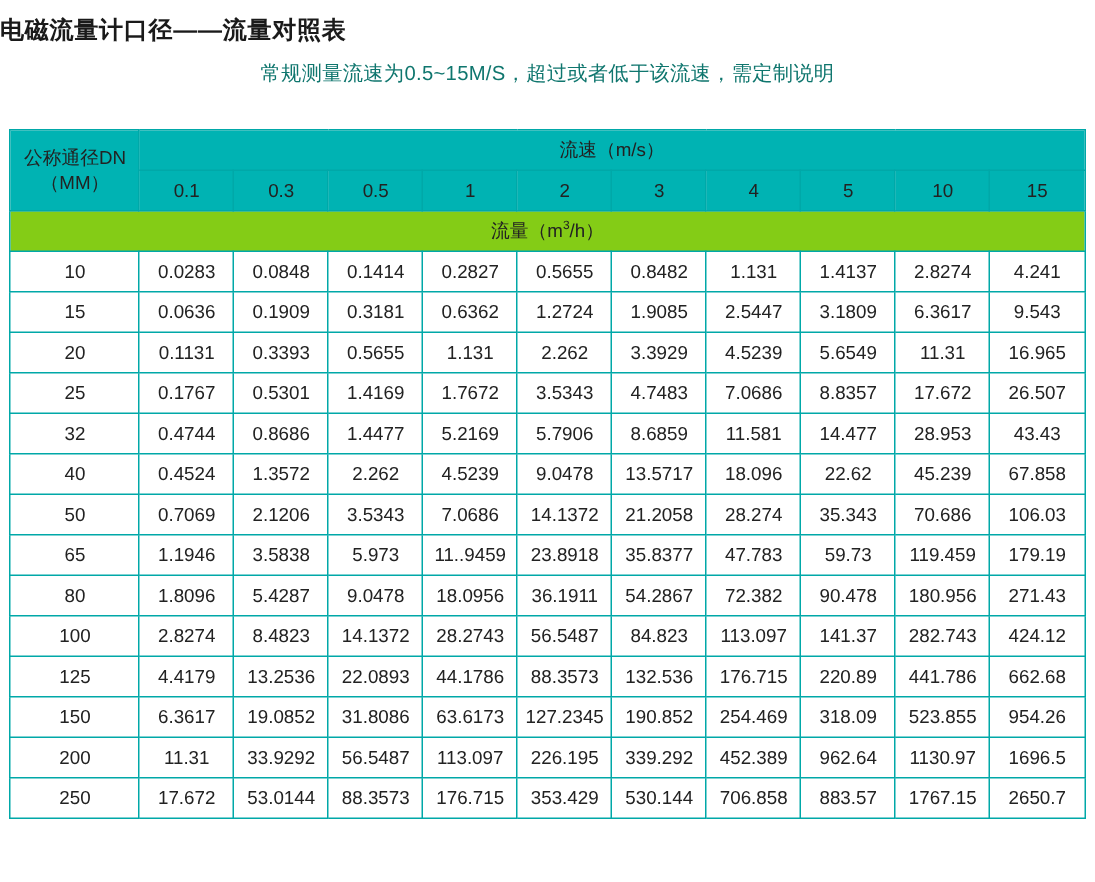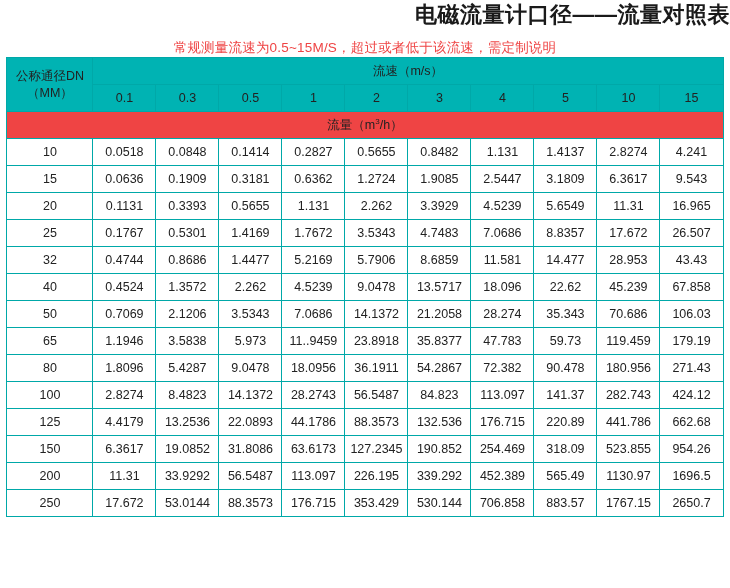--- a/index.html
+++ b/index.html
@@ -15,32 +15,33 @@
     overflow: hidden;
   }
   .page {
     width: 730px;
     height: 588px;
     box-sizing: border-box;
     padding: 0;
     position: relative;
   }
   .title {
-    text-align: right;
-    font-size: 22px;
+    text-align: left;
+    font-size: 16px;
     font-weight: bold;
     color: #1a1a1a;
+    padding-top: 10px;
     letter-spacing: 0.5px;
   }
   .subtitle {
     text-align: center;
     font-size: 13.5px;
-    color: #ef4444;
+    color: #0f766e;
     padding-top: 9px;
-    padding-bottom: 0;
+    padding-bottom: 28px;
     letter-spacing: 0.2px;
   }
   table.flow {
     border-collapse: collapse;
     width: 716px;
     margin: 0 auto;
     table-layout: fixed;
   }
   table.flow td, table.flow th {
     border: 1px solid #00a8a8;
@@ -61,21 +62,21 @@
   }
   .hdr-dn {
     background: #00b3b3;
     color: #ffffff;
     font-weight: bold;
     font-size: 12.5px;
     line-height: 1.35;
     border-color: #00a8a8 !important;
   }
   .hdr-sub {
-    background: #ef4444;
+    background: #84cc16;
     color: #ffffff;
     font-weight: bold;
     font-size: 13px;
     border-color: #00a8a8 !important;
   }
   .row-label {
     font-size: 12.5px;
     color: #222;
   }
   sup, .sup {
@@ -128,21 +129,21 @@
           <td class="hdr">10</td>
           <td class="hdr">15</td>
         </tr>
       <tr>
         <td class="hdr-sub" colspan="11">
           <span>流量（m</span><span class="sup">3</span><span>/h）</span>
         </td>
       </tr>
     <tr>
           <td class="row-label">10</td>
-          <td>0.0518</td>
+          <td>0.0283</td>
           <td>0.0848</td>
           <td>0.1414</td>
           <td>0.2827</td>
           <td>0.5655</td>
           <td>0.8482</td>
           <td>1.131</td>
           <td>1.4137</td>
           <td>2.8274</td>
           <td>4.241</td>
         </tr>
@@ -291,21 +292,21 @@
         </tr>
         <tr>
           <td class="row-label">200</td>
           <td>11.31</td>
           <td>33.9292</td>
           <td>56.5487</td>
           <td>113.097</td>
           <td>226.195</td>
           <td>339.292</td>
           <td>452.389</td>
-          <td>565.49</td>
+          <td>962.64</td>
           <td>1130.97</td>
           <td>1696.5</td>
         </tr>
         <tr>
           <td class="row-label">250</td>
           <td>17.672</td>
           <td>53.0144</td>
           <td>88.3573</td>
           <td>176.715</td>
           <td>353.429</td>

